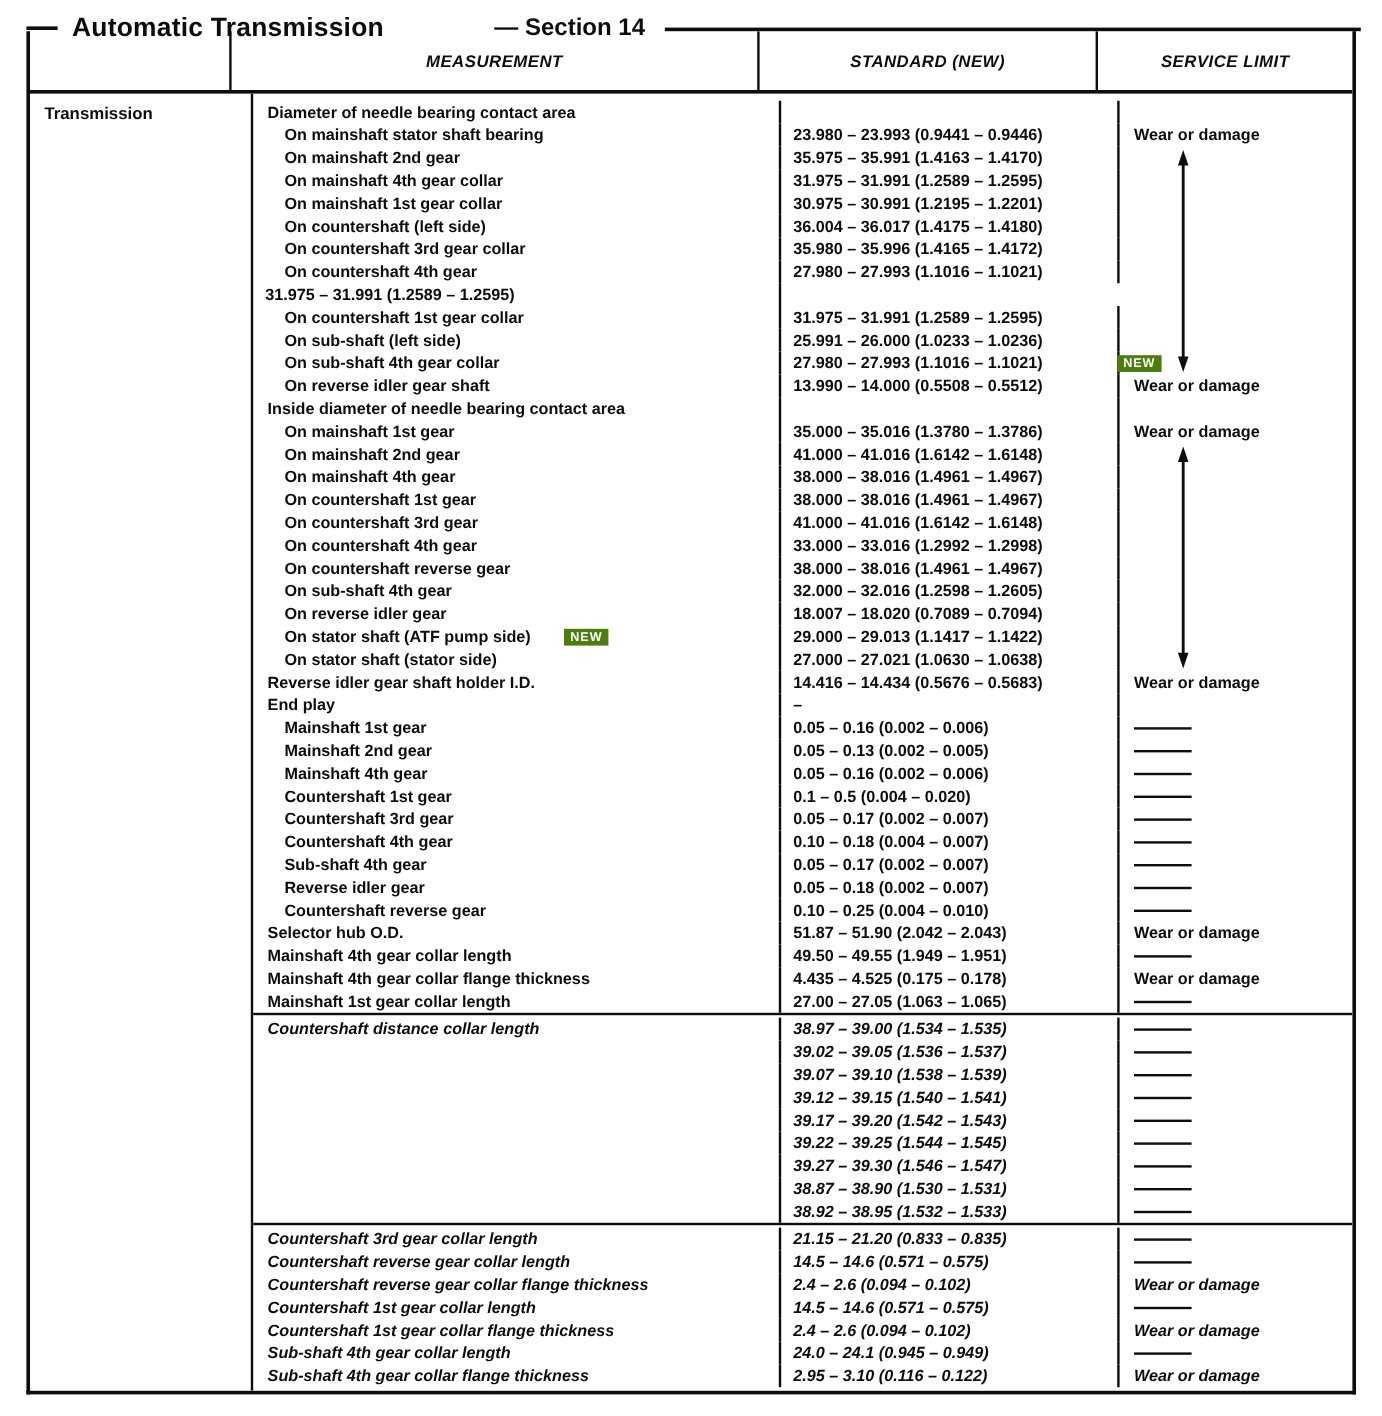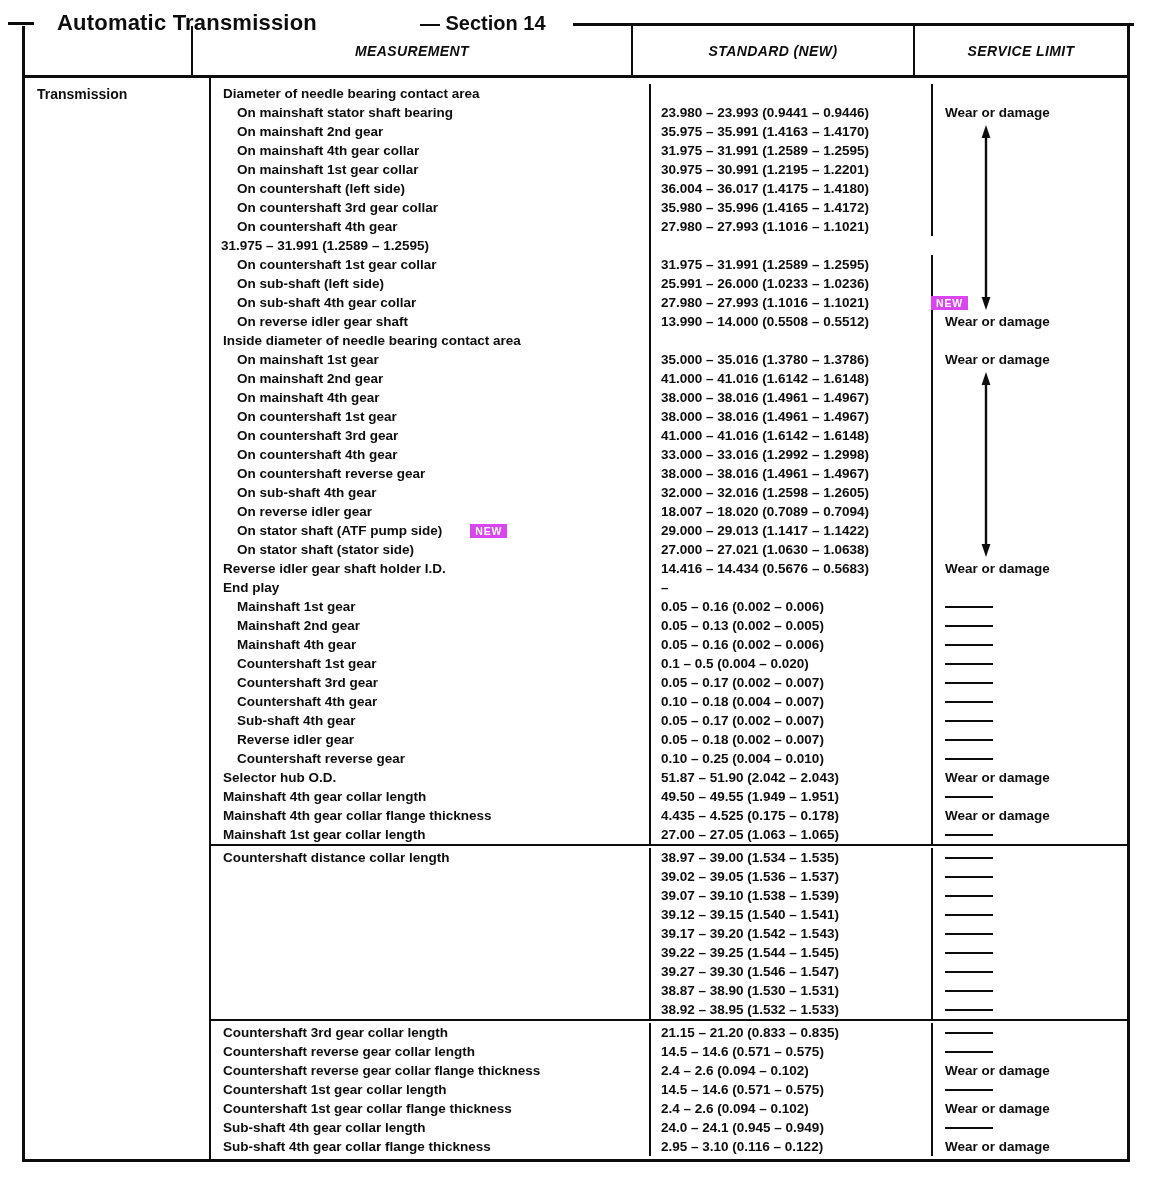--- a/index.html
+++ b/index.html
@@ -2,51 +2,51 @@
 <html><head>
 <meta charset="utf-8">
 <style>
   html,body{margin:0;padding:0;background:#e8e8e8;}
   .page{
     position:relative;width:1152px;height:1180px;background:#ffffff;
     font-family:"Liberation Sans",sans-serif;font-weight:700;color:#0d0d0d;
     margin:0 auto;overflow:hidden;
   }
   
-  .title-row{position:absolute;left:8px;top:8px;right:18px;height:30px;display:flex;align-items:center;gap:11px;}
+  .title-row{position:absolute;left:22px;top:8px;right:18px;height:30px;display:flex;align-items:center;}
   .title-tick{width:26px;height:3px;background:#0d0d0d;margin-right:12px;flex:0 0 auto;}
   .page-title{font-size:22px;letter-spacing:.2px;white-space:nowrap;}
   .section-label{font-size:20px;margin-left:92px;white-space:nowrap;}
   .title-rule{flex:1;height:3px;background:#0d0d0d;margin-left:16px;margin-top:3px;}
   
   .spec-table{
     position:absolute;left:22px;top:26px;width:1108px;bottom:18px;
     border-left:3px solid #0d0d0d;border-right:3px solid #0d0d0d;border-bottom:3px solid #0d0d0d;
     box-sizing:border-box;overflow:hidden;
   }
   .thead{display:grid;grid-template-columns:168px 440px 282px 1fr;height:52px;border-bottom:3px solid #0d0d0d;box-sizing:border-box;}
   .th{display:flex;align-items:center;justify-content:center;font-size:14px;letter-spacing:.4px;box-sizing:border-box;font-style:italic;}
   .th.b{border-right:2px solid #0d0d0d;}
   .tbody{display:flex;align-items:stretch;height:calc(100% - 52px);}
   .component-col{width:186px;flex:0 0 auto;border-right:2px solid #0d0d0d;box-sizing:border-box;
     padding:8px 8px 0 12px;font-size:14px;}
   .sections{flex:1;display:flex;flex-direction:column;position:relative;}
   .section{position:relative;box-sizing:border-box;}
-  .section + .section.ruled{border-top:2px solid #0d0d0d;}
+  .section + .section.ruled{border-top:2px solid #0d0d0d;font-style:italic;}
   .section.padtop6{padding-top:6px;}
   .section.padtop2{padding-top:2px;}
   .row{display:grid;grid-template-columns:440px 282px 1fr;height:19px;align-items:center;font-size:13.5px;line-height:19px;}
   .cell{box-sizing:border-box;height:100%;display:flex;align-items:center;white-space:nowrap;overflow:visible;}
   .cell.m{border-right:2px solid #0d0d0d;padding-left:12px;}
   .cell.m.ind1{padding-left:26px;}
   .cell.s{border-right:2px solid #0d0d0d;padding-left:10px;}
   .cell.v{padding-left:12px;position:relative;}
   .dash{display:inline-block;width:48px;height:0;border-top:2px solid #0d0d0d;}
   .new-badge{
-    display:inline-block;background:#d946ef;color:#ffffff;font-size:10.5px;line-height:14px;
+    display:inline-block;background:#4d7c0f;color:#ffffff;font-size:10.5px;line-height:14px;
     padding:0 5px;letter-spacing:.8px;font-weight:700;
   }
   .cell.m .new-badge{margin-left:28px;}
   .cell.v .new-badge{margin-left:-14px;position:relative;z-index:3;}
   .arrow{position:absolute;width:16px;left:767px;z-index:2;}
   .arrow svg{display:block;}
 </style>
 </head>
 <body>
 

